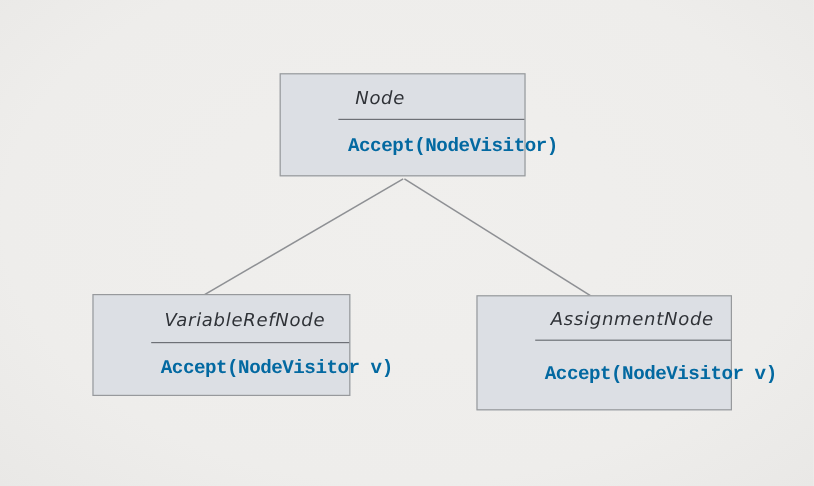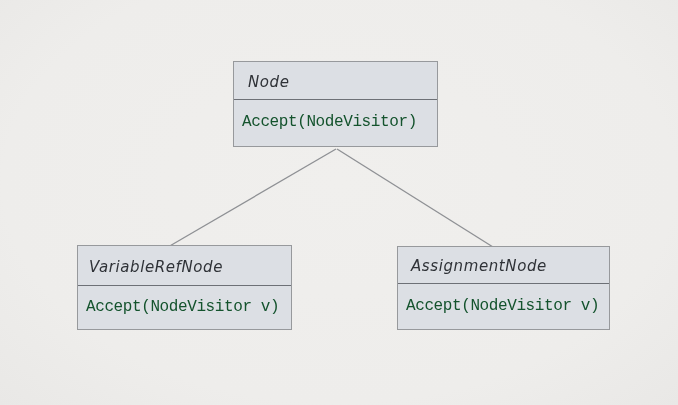--- a/index.html
+++ b/index.html
@@ -25,49 +25,50 @@
     stroke-width: 1.3;
   }
   .class-box {
     position: absolute;
     box-sizing: border-box;
     background: #dcdfe4;
     border: 1.5px solid #97999c;
     display: flex;
     flex-direction: column;
     color: #34373c;
+    padding-left: 48px;
   }
   .box-title {
     box-sizing: border-box;
     height: 38px;
     display: flex;
     align-items: center;
     padding: 2px 8px 0 14px;
     font-family: "DejaVu Sans", sans-serif;
     font-style: italic;
     font-size: 15px;
     letter-spacing: 0.6px;
     border-bottom: 1px solid #6d7076;
     color: #2f3237;
   }
   .box-method {
     flex: 1;
     display: flex;
     align-items: center;
     padding: 0 6px 2px 8px;
     font-family: "Liberation Mono", "DejaVu Sans Mono", monospace;
-    font-weight: normal;
+    font-weight: bold;
     font-size: 16px;
     letter-spacing: -0.4px;
-    color: #14532d;
+    color: #0369a1;
     white-space: nowrap;
   }
   #box-node            { left: 233px; top: 61px;  width: 205px; height: 86px; }
   #box-variableref     { left: 77px;  top: 245px; width: 215px; height: 85px; justify-content: center; }
-  #box-assignment      { left: 397px; top: 246px; width: 213px; height: 84px; }
+  #box-assignment      { left: 397px; top: 246px; width: 213px; height: 96px; }
   #box-variableref .box-title { height: 40px; padding-left: 11px; }
   #box-assignment .box-title  { height: 37px; padding-left: 13px; }
   .watermark {
     position: absolute;
     right: 14px;
     bottom: 9px;
     font-size: 14px;
     letter-spacing: 1px;
     color: #c7c7c5;
     user-select: none;

